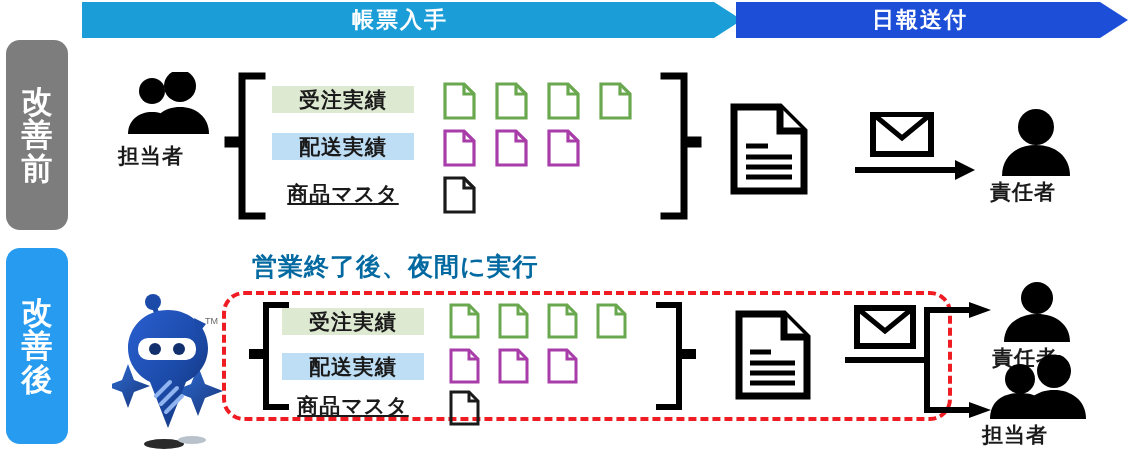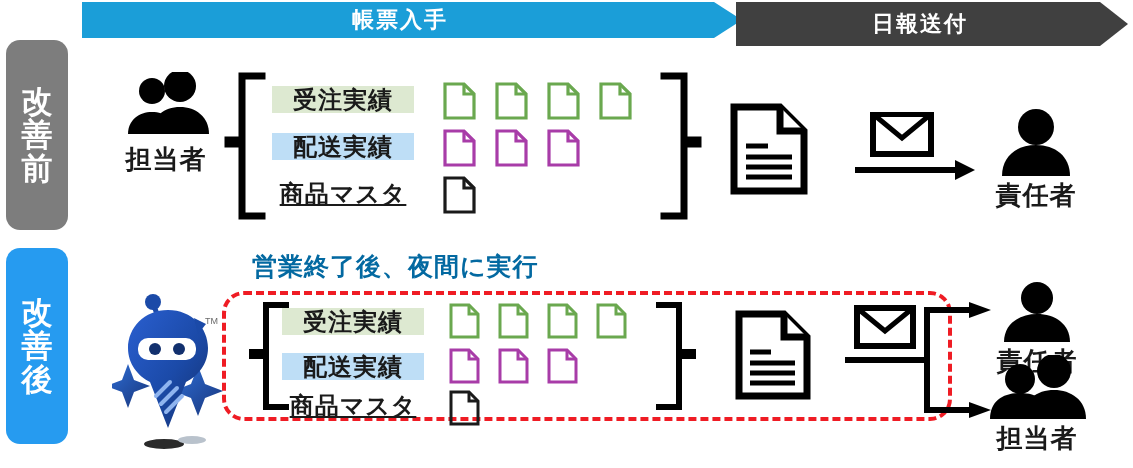--- a/index.html
+++ b/index.html
@@ -30,22 +30,22 @@
     letter-spacing: 2px;
     box-sizing: border-box;
   }
   #phase-acquire {
     left: 82px; top: 2px; width: 660px; height: 36px;
     background: #1b9ed8;
     clip-path: polygon(0 0, calc(100% - 28px) 0, 100% 50%, calc(100% - 28px) 100%, 0 100%);
     padding-right: 24px;
   }
   #phase-send {
-    left: 736px; top: 2px; width: 392px; height: 44px;
-    background: #404040;
+    left: 736px; top: 2px; width: 392px; height: 36px;
+    background: #1d4ed8;
     clip-path: polygon(0 0, calc(100% - 28px) 0, 100% 50%, calc(100% - 28px) 100%, 0 100%);
     padding-right: 24px;
   }
 
   
   .rail {
     display: flex;
     flex-direction: column;
     align-items: center;
     justify-content: center;
@@ -57,37 +57,36 @@
     width: 62px;
     box-sizing: border-box;
   }
   #rail-before { left: 6px; top: 40px;  height: 190px; background: #7d7d7d; }
   #rail-after  { left: 6px; top: 248px; height: 196px; background: #269bf0; }
   .rail span { display: block; }
 
   
   .icon { display: block; }
   .cap {
-    text-align: center;
-    font-size: 26px;
+    font-size: 21px;
     color: #1a1a1a;
     font-weight: 600;
     letter-spacing: 1px;
     white-space: nowrap;
   }
 
   
   .brace { position: absolute; }
 
   
   .chip {
     display: flex;
     align-items: center;
     justify-content: center;
-    font-size: 24px;
+    font-size: 21px;
     font-weight: 600;
     color: #1a1a1a;
     letter-spacing: 1px;
     height: 27px;
     width: 142px;
     box-sizing: border-box;
     white-space: nowrap;
   }
   .chip.green { background: #dde9d1; }
   .chip.blue  { background: #bedef6; text-align: right; }

